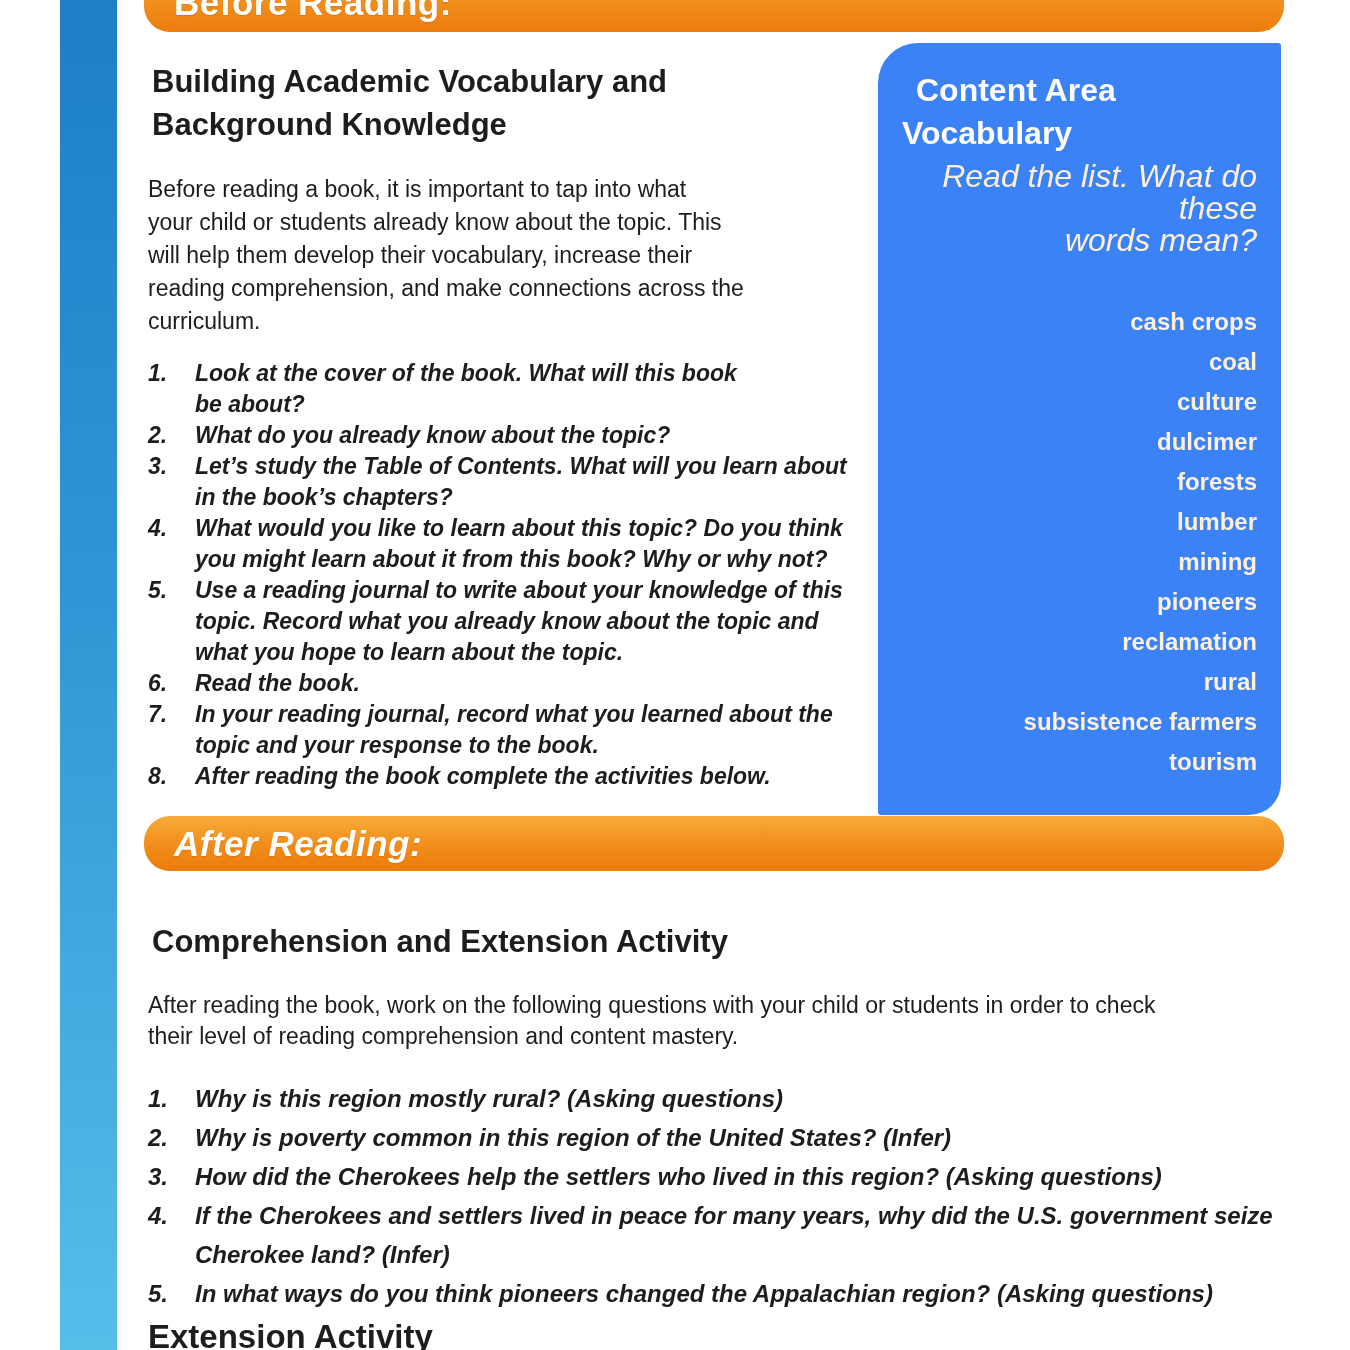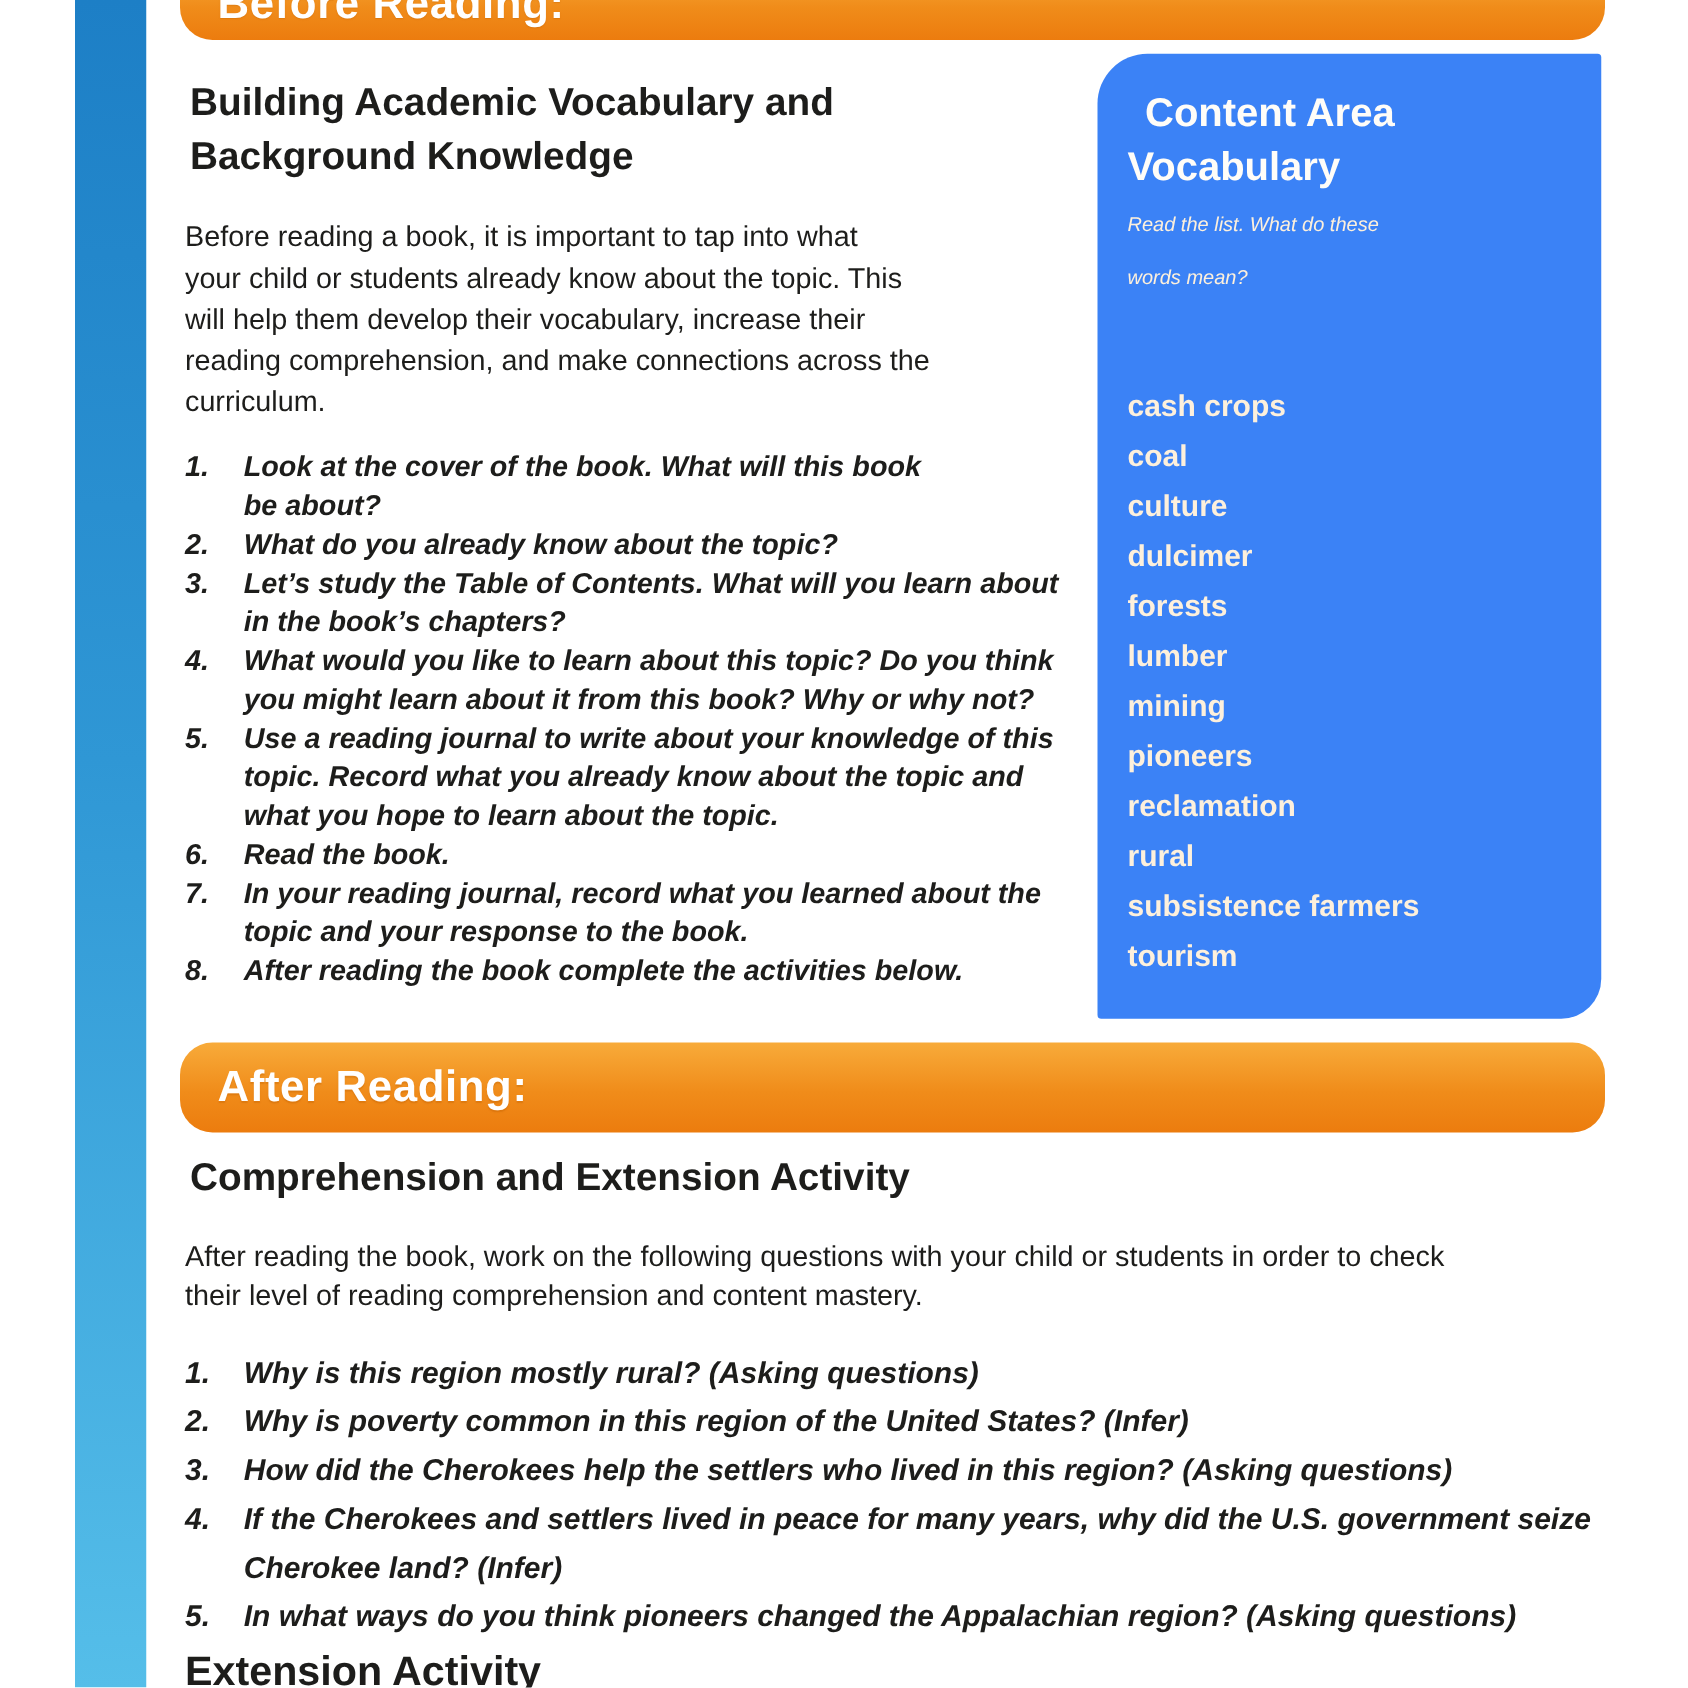--- a/index.html
+++ b/index.html
@@ -23,21 +23,21 @@
     width: 1140px;
     height: 58px;
     border-radius: 26px;
     background: linear-gradient(180deg, #f8ab3a 0%, #f08c1a 55%, #ec7c0e 100%);
     display: flex;
     align-items: center;
     padding-left: 30px;
     box-sizing: border-box;
   }
   .banner-before { top: -26px; }
-  .banner-after  { top: 834px; height: 72px; }
+  .banner-after  { top: 816px; height: 55px; font-style: italic; }
   .banner-label {
     color: #ffffff;
     font-size: 35px;
     font-weight: bold;
     letter-spacing: 0.5px;
     text-shadow: 0 1px 1px rgba(190,95,0,0.35);
   }
   .main-left {
     position: absolute;
     left: 148px; top: 56px;
@@ -90,27 +90,28 @@
     color: #fffdf8;
     font-size: 32px;
     font-weight: bold;
     line-height: 43px;
     text-indent: 14px;
     white-space: pre-line;
     margin: 0;
   }
   .vocab-subtitle {
     color: #fdf0dc;
-    font-size: 16px;
+    font-size: 32px;
     font-style: italic;
-    line-height: 42px;
+    line-height: 32px;
     white-space: pre-line;
     margin-top: 5px;
-  }
-  .vocab-words { margin-top: 62px; }
+    text-align: right;
+  }
+  .vocab-words { margin-top: 46px; text-align: right; }
   .vocab-word {
     color: #fdf0dc;
     font-size: 24px;
     font-weight: bold;
     height: 40px;
     line-height: 40px;
   }
   .after-section {
     position: absolute;
     left: 148px; top: 916px;

